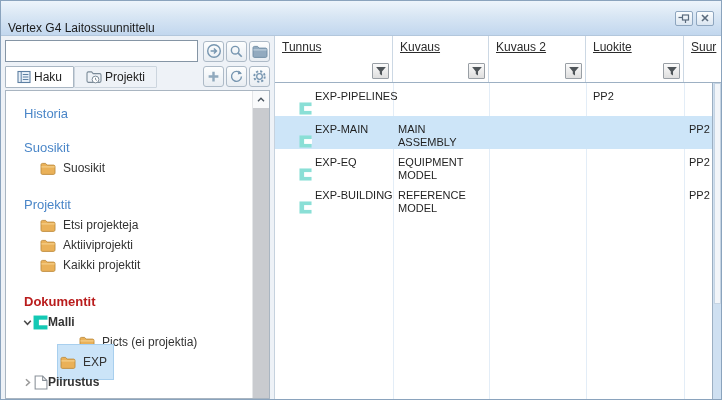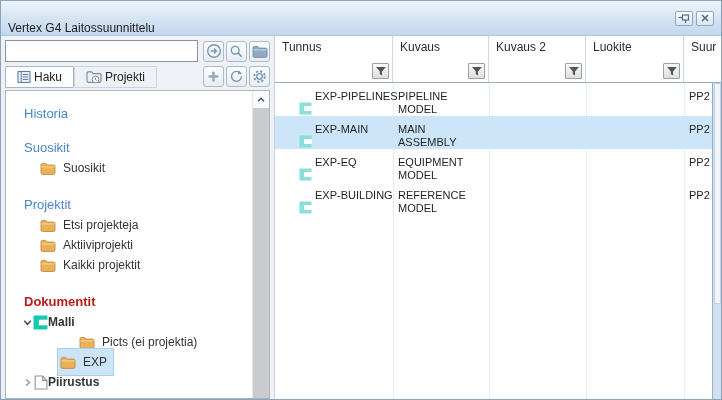--- a/index.html
+++ b/index.html
@@ -98,40 +98,41 @@
   .tree-item {
     display: flex; align-items: center; gap: 7px;
     height: 20px; font-size: 12px; color: #333;
   }
   .tree-item .label { white-space: nowrap; }
   .indent-1 { padding-left: 34px; }
   .indent-node { padding-left: 16px; gap: 0; font-weight: bold; }
   .indent-2 { padding-left: 73px; }
   .tree-item .sel-box {
     display: flex; align-items: center; gap: 7px;
-    height: 28px; padding: 0 6px 0 2px;
+    height: 36px; padding: 0 6px 0 2px;
   }
   .tree-item .sel-box.selected {
     background: #cbe4f8; border: 1px solid #a8cfee;
   }
   .chev { width: 11px; height: 11px; flex: 0 0 auto; }
 
   .ic { display: block; }
 
   
   .table-panel { flex: 1; position: relative; background: #fff; min-width: 0; }
   .table-header {
     height: 47px; display: flex;
     border-bottom: 1px solid #9db0c3;
     background: #fff;
   }
   .th {
     position: relative; padding: 4px 0 0 7px;
     font-size: 12px; color: #2b2b2b;
     border-right: 1px solid #ccd8e4;
+    text-decoration: underline;
   }
   .th:last-child { border-right: none; }
   .filter-btn {
     position: absolute; right: 3px; bottom: 3px;
     width: 17px; height: 16px;
     border: 1px solid #999fa5; border-radius: 1px;
     background: linear-gradient(#fbfbfb, #dedede);
     display: flex; align-items: center; justify-content: center;
     padding: 0;
   }
@@ -437,21 +438,20 @@
         <div class="gridline gl-3"></div>
         <div class="gridline gl-4"></div>
 
         <div class="trow">
           <div class="td td-tunnus">
             <svg class="ic row-icon" width="13" height="13">
                 <use href="#sym-model"></use>
               </svg>
             <span>EXP-PIPELINES</span>
           </div>
-          <div class="td td-kuvaus">PIPELINE MODEL</div>
           <div class="td td-kuvaus2"></div>
           <div class="td td-luokite"></div>
           <div class="td td-suur">PP2</div>
         </div>
 
         <div class="trow selected">
           <div class="td td-tunnus">
             <svg class="ic row-icon" width="13" height="13">
                 <use href="#sym-model"></use>
               </svg>

